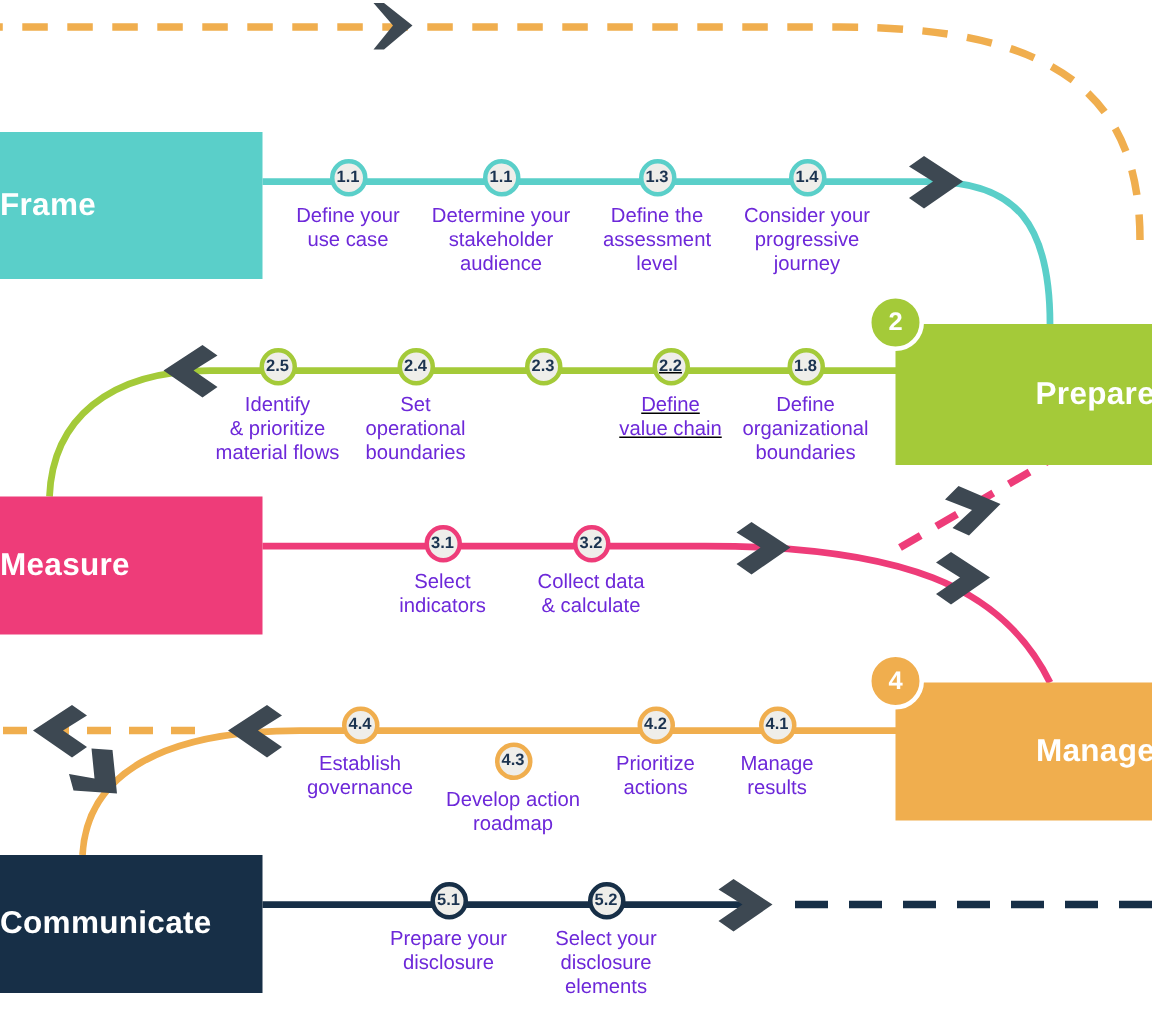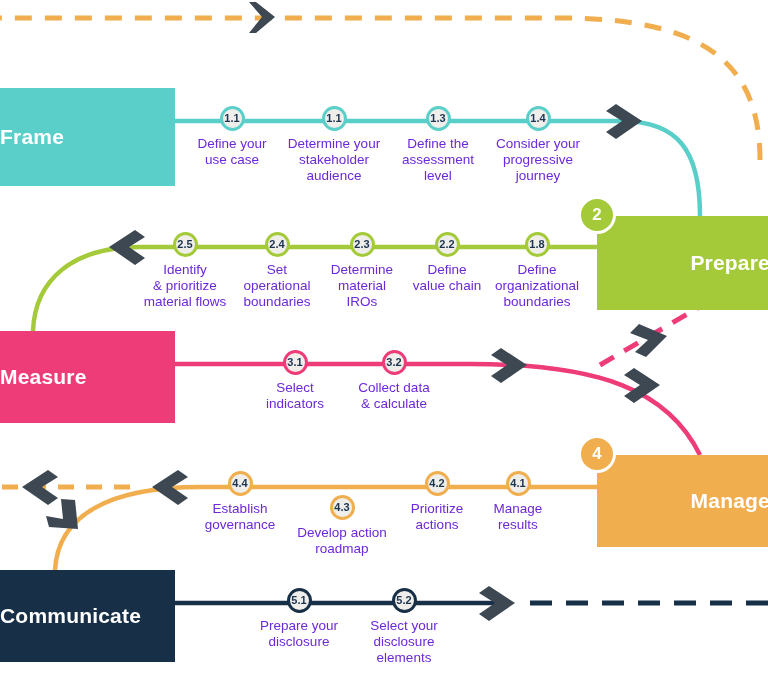--- a/index.html
+++ b/index.html
@@ -221,25 +221,22 @@
 material flows</div>
   </div>
   <div class="step-node" style="left:277px; top:232px;">
     <div class="step-marker" style="border-color:#A4CA39;">2.4</div>
     <div class="step-text">Set
 operational
 boundaries</div>
   </div>
   <div class="step-node" style="left:362px; top:232px;">
     <div class="step-marker" style="border-color:#A4CA39;">2.3</div>
-    <div class="step-text">Determine
-material
-IROs</div>
-  </div>
-  <div class="step-node" style="left:447px; top:232px;">
+  </div>
+  <div class="step-node" style="left:447px; top:232px;text-decoration:underline;">
     <div class="step-marker" style="border-color:#A4CA39;">2.2</div>
     <div class="step-text">Define
 value chain</div>
   </div>
   <div class="step-node" style="left:537px; top:232px;">
     <div class="step-marker" style="border-color:#A4CA39;">1.8</div>
     <div class="step-text">Define
 organizational
 boundaries</div>
   </div>

